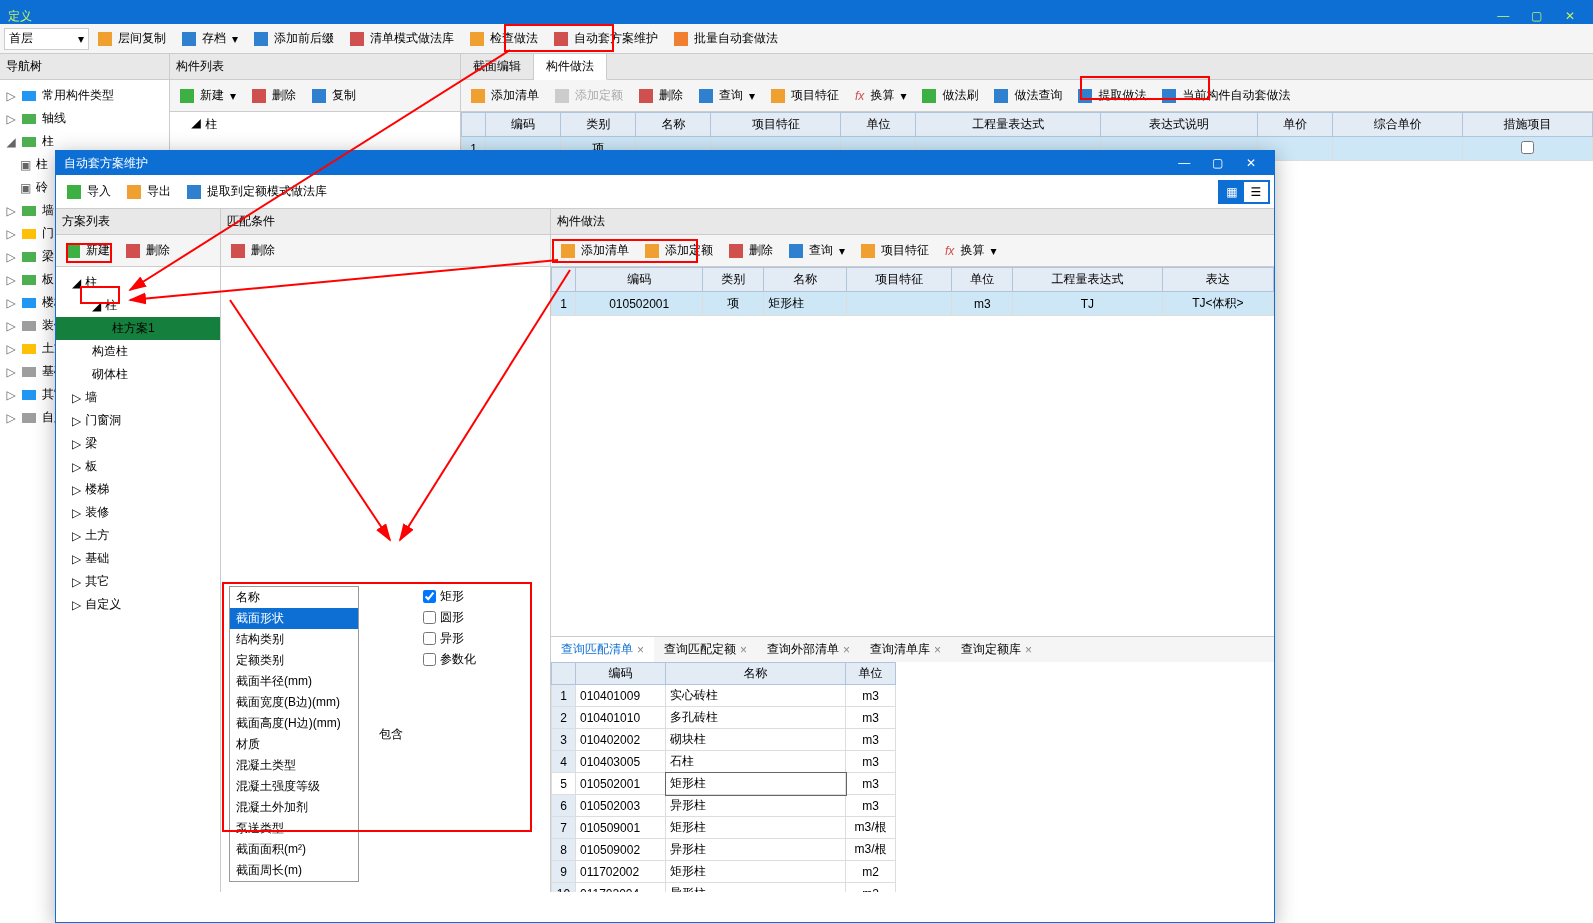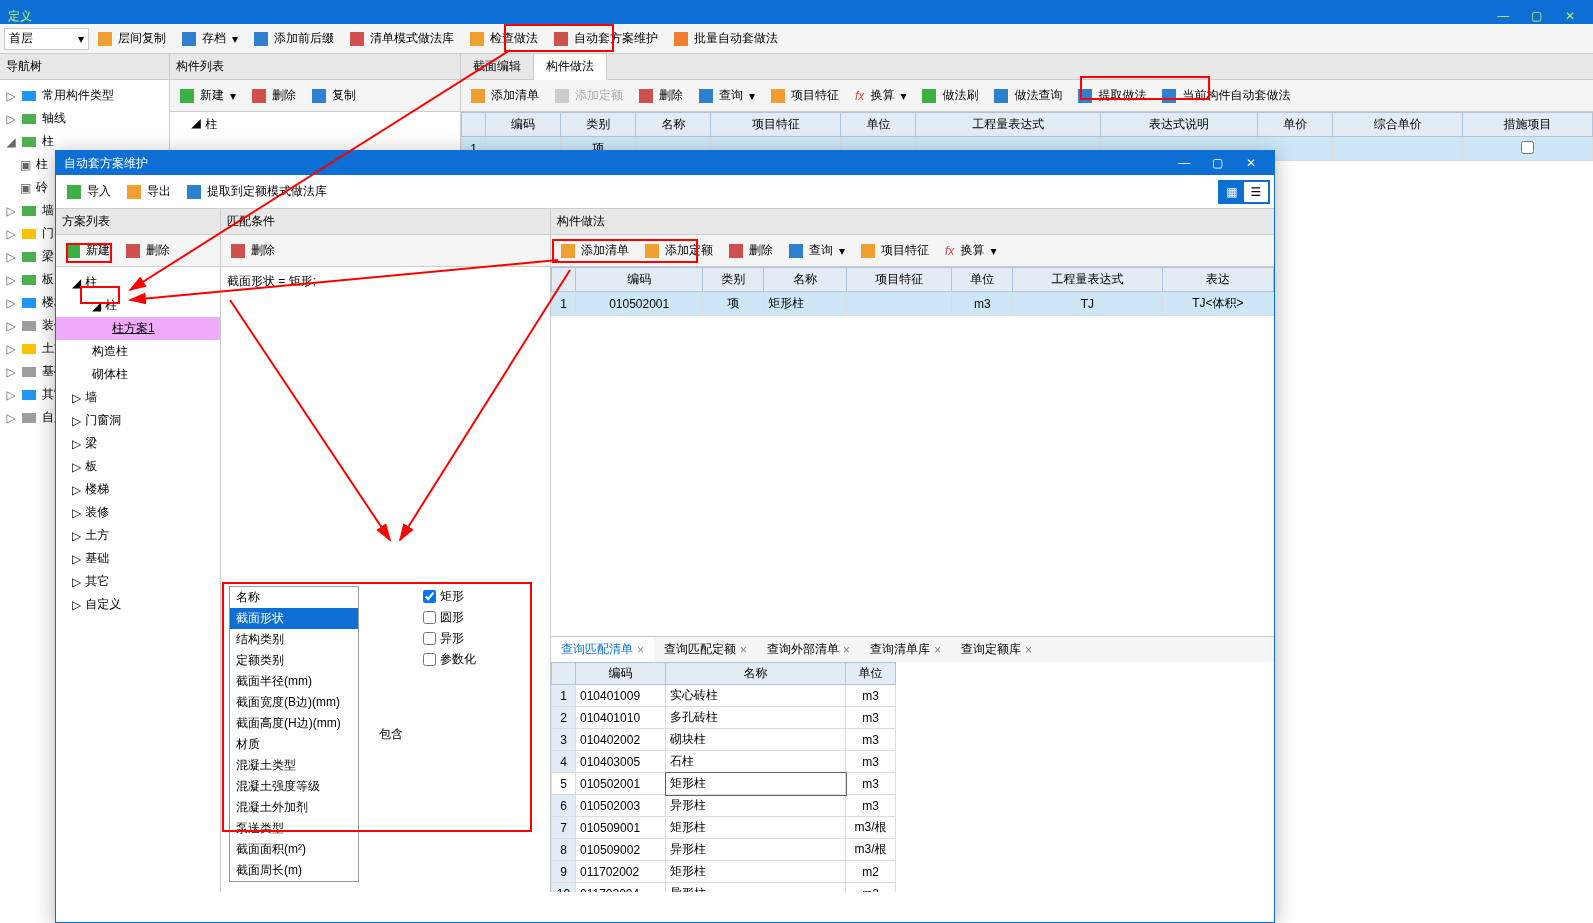--- a/index.html
+++ b/index.html
@@ -43,21 +43,21 @@
 
 .modal { position: absolute; left: 55px; top: 150px; width: 1220px; height: 773px; background: #fff; border: 1px solid #0d6fd4; box-shadow: 0 4px 20px rgba(0,0,0,0.3); z-index: 100; }
 .modal-title { background: #0d6fd4; color: #fff; height: 24px; line-height: 24px; padding: 0 8px; display: flex; justify-content: space-between; }
 .modal-tabs { display: flex; border-bottom: 1px solid #ccc; background: #f5f5f5; }
 .modal-tab { padding: 6px 14px; cursor: pointer; color: #333; }
 .modal-tab.active { color: #0d6fd4; border-bottom: 2px solid #0d6fd4; background: #fff; }
 .modal-toolbar { border-bottom: 1px solid #ccc; padding: 4px; display: flex; justify-content: space-between; align-items: center; }
 .modal-body { display: flex; height: calc(100% - 88px); }
 .plan-list { width: 165px; border-right: 1px solid #ccc; display: flex; flex-direction: column; }
 .plan-tree-item { padding: 3px 6px; cursor: pointer; display: flex; align-items: center; gap: 4px; }
-.plan-tree-item.selected { background: #f0abfc; text-decoration: underline; }
+.plan-tree-item.selected { background: #15803d; }
 .plan-tree-item.l1 { padding-left: 16px; }
 .plan-tree-item.l2 { padding-left: 36px; }
 .plan-tree-item.l3 { padding-left: 56px; }
 .match-cond { flex: 0 0 330px; border-right: 1px solid #ccc; display: flex; flex-direction: column; position: relative; }
 .comp-method { flex: 1; display: flex; flex-direction: column; }
 .method-tabs { border-top: 1px solid #ccc; display: flex; background: #f5f5f5; }
 .method-tab { padding: 4px 10px; cursor: pointer; display: flex; align-items: center; gap: 4px; }
 .method-tab.active { background: #fff; color: #0d6fd4; align-items: center; }
 .close-x { color: #888; cursor: pointer; }
 .prop-panel { position: absolute; bottom: 10px; left: 8px; right: 8px; display: flex; gap: 20px; }
@@ -380,21 +380,20 @@
     </div>
 
     <div class="match-cond">
       <div class="panel-header">匹配条件</div>
       <div class="comp-toolbar">
         <div class="tb-btn">
             <span class="icon-sq" style="background:#d05050"></span>
             <span>删除</span>
           </div>
       </div>
-      <div style="padding:6px">截面形状 = 矩形;</div>
       <div class="prop-panel">
         <div class="prop-list" id="prop-list">
             <div class="prop-item">名称</div>
             <div class="prop-item selected">截面形状</div>
             <div class="prop-item">结构类别</div>
             <div class="prop-item">定额类别</div>
             <div class="prop-item">截面半径(mm)</div>
             <div class="prop-item">截面宽度(B边)(mm)</div>
             <div class="prop-item">截面高度(H边)(mm)</div>
             <div class="prop-item">材质</div>

